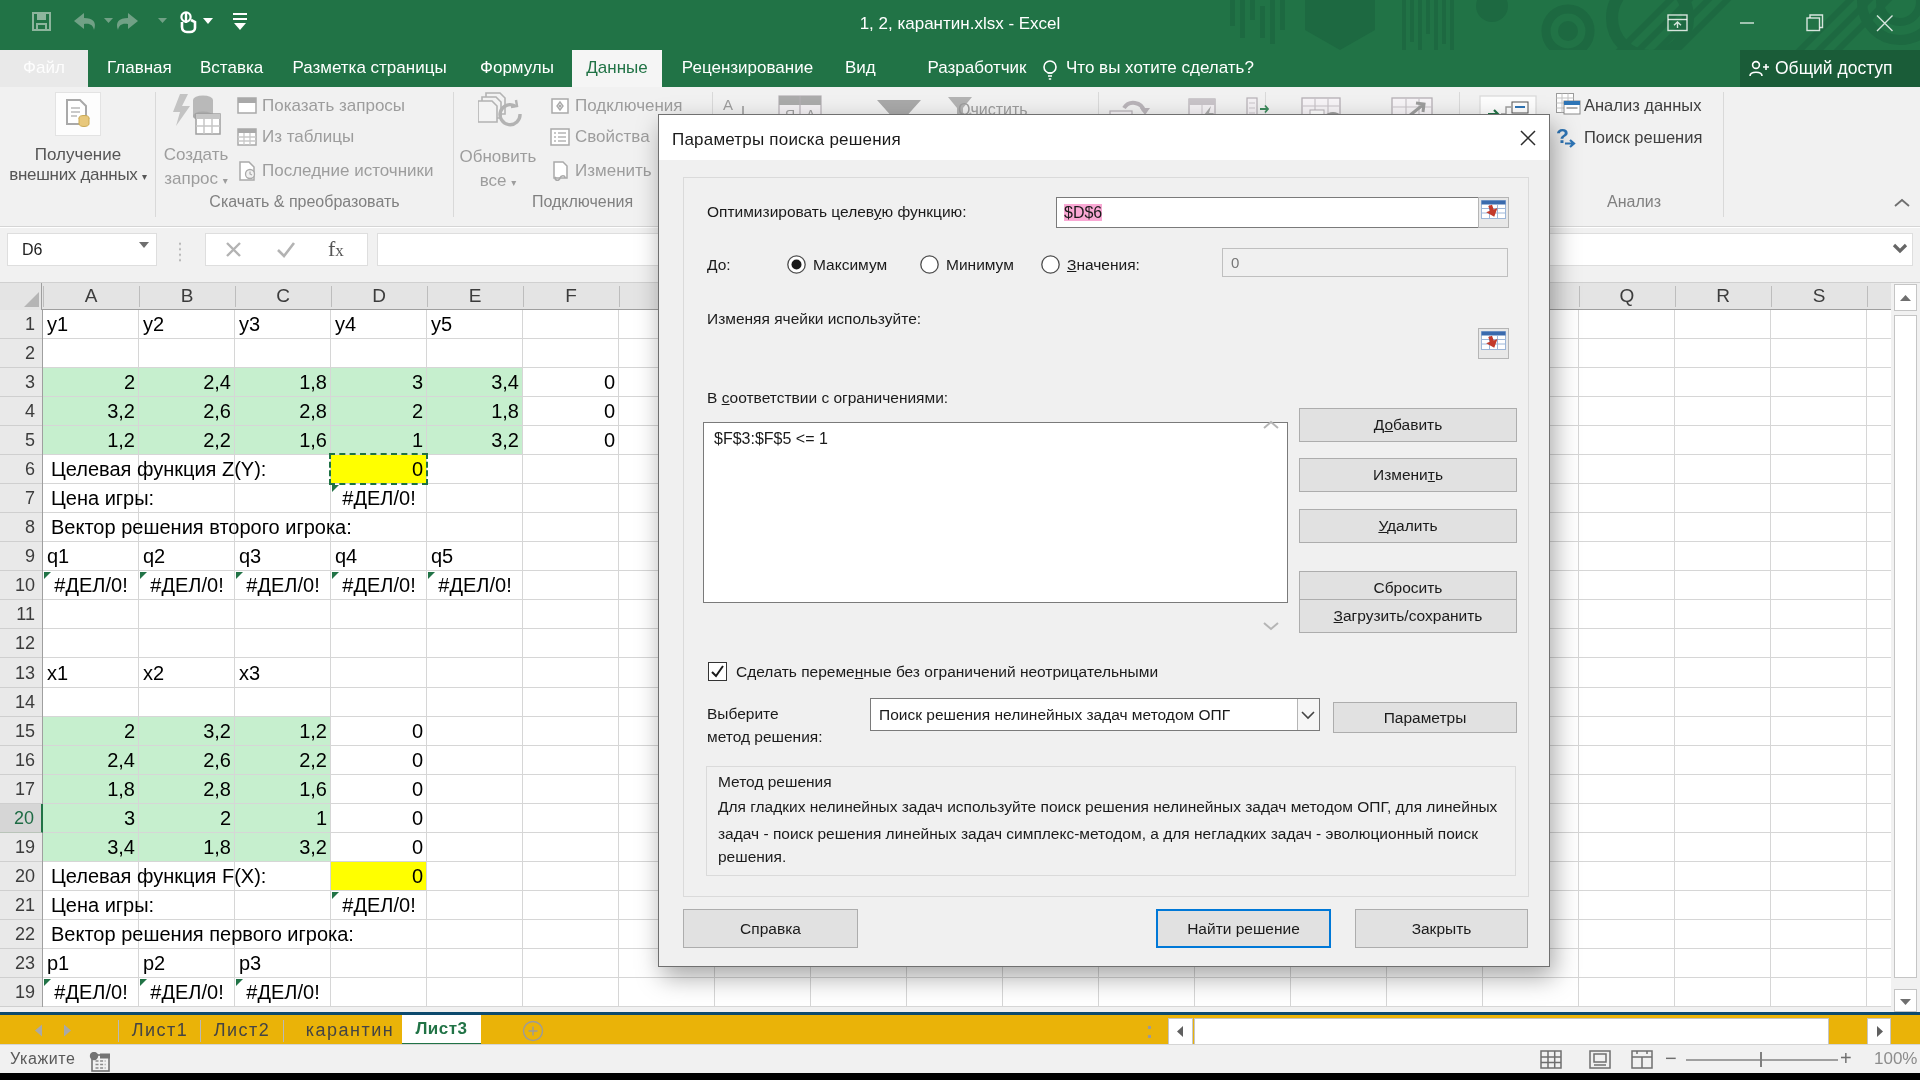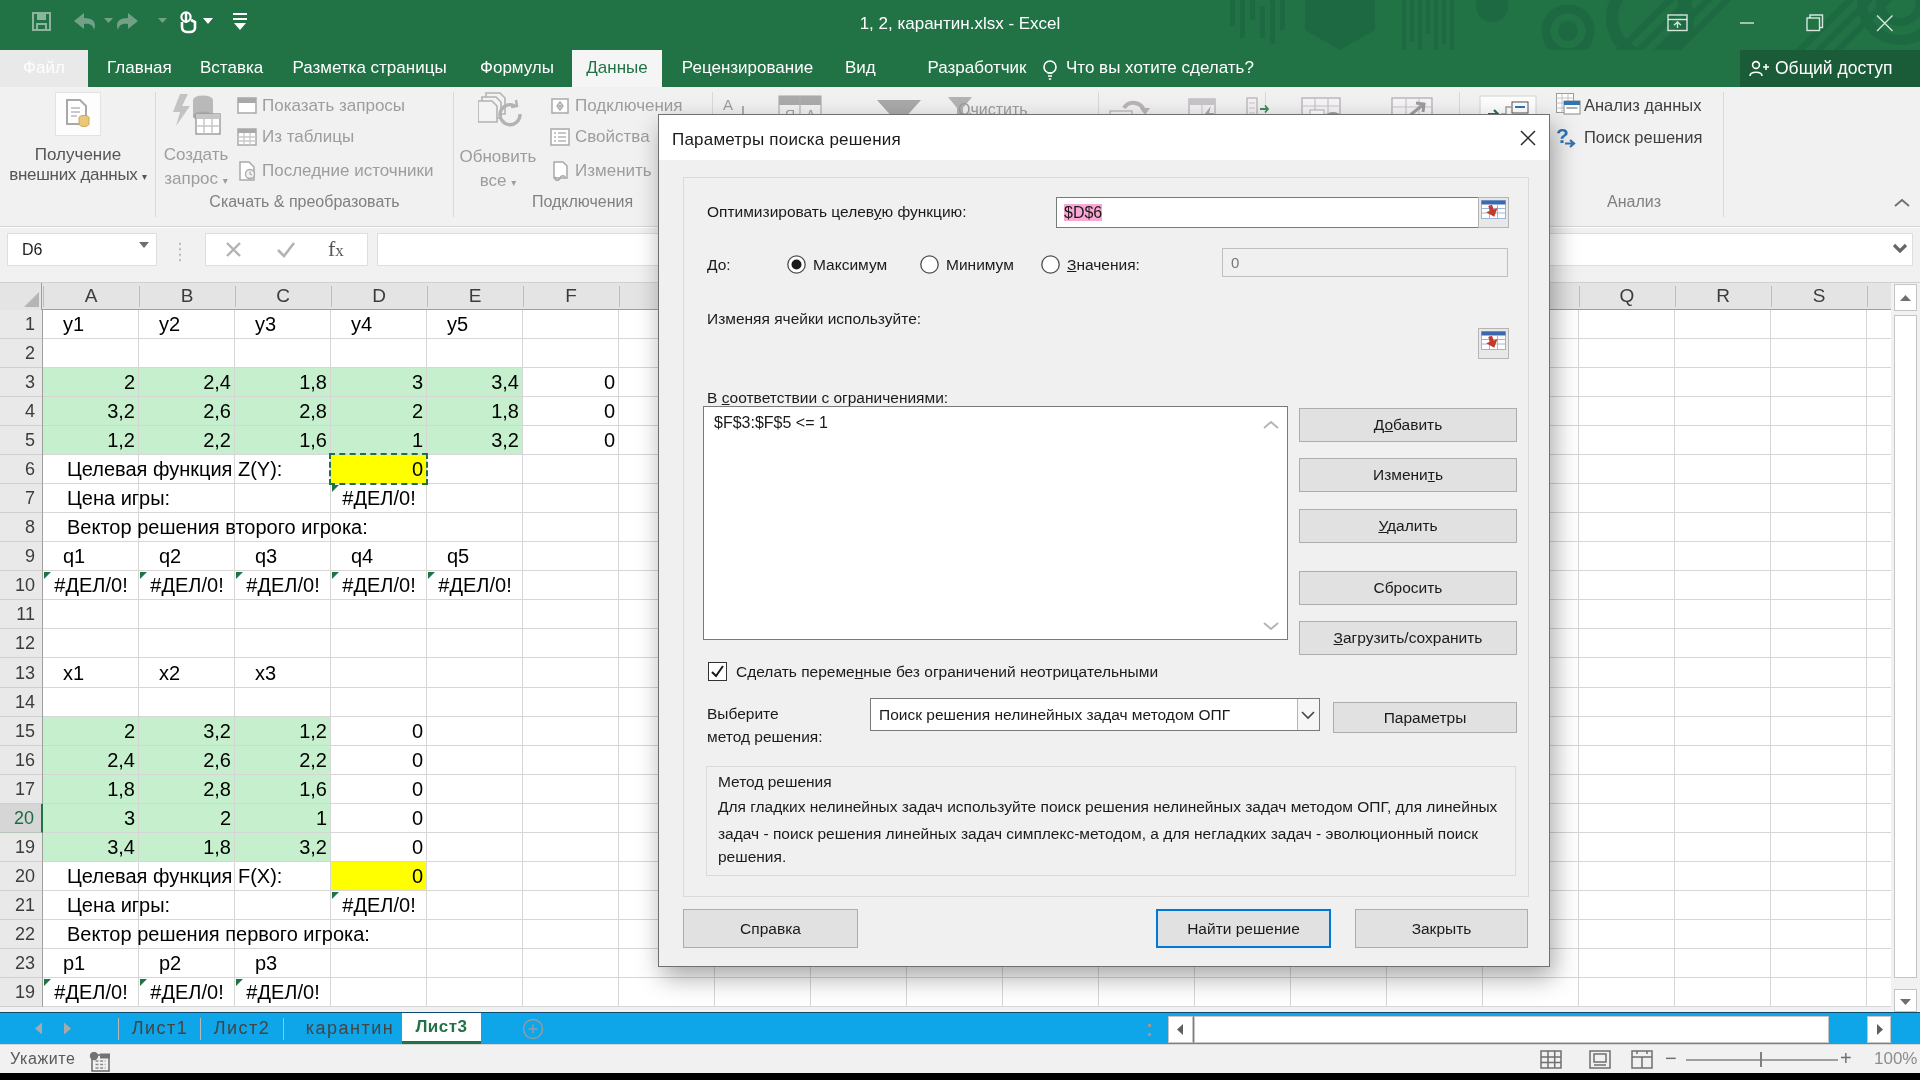--- a/index.html
+++ b/index.html
@@ -1,20 +1,20 @@
 <!DOCTYPE html>
 <html><head><meta charset="utf-8"><style>
 * { margin:0; padding:0; box-sizing:border-box; }
 html,body { width:1920px; height:1080px; overflow:hidden; font-family:"Liberation Sans", sans-serif; }
 body { position:relative; background:#fff; }
 .abs { position:absolute; }
 .tabtxt { color:#fff; font-size:17px; }
 .cell { position:absolute; font-size:20px; color:#000; line-height:29px; height:29px; white-space:nowrap; }
 .num { text-align:right; padding-right:4px; }
-.lbl { padding-left:20px; }
+.lbl { padding-left:4px; }
 .ctr { text-align:center; }
 .rowhdr { position:absolute; left:0; width:42px; text-align:right; padding-right:7px; font-size:18px; color:#3c3c3c; line-height:29px; height:29px; }
 .colhdr { position:absolute; top:0px; height:27px; text-align:center; font-size:19px; color:#3c3c3c; line-height:26px; }
 .btn { position:absolute; background:#e1e1e1; border:1px solid #adadad; font-size:15.5px; color:#1a1a1a; text-align:center; }
 .fld { position:absolute; background:#fff; border:1px solid #7a7a7a; font-size:16px; color:#1a1a1a; }
 .dlbl { position:absolute; font-size:15.5px; color:#1a1a1a; white-space:nowrap; }
 .tri { position:absolute; width:0; height:0; box-sizing:content-box; border-top:7px solid #217346; border-right:7px solid transparent; }
 .gicon { position:absolute; }
 .glbl { position:absolute; font-size:17px; color:#9d9d9d; white-space:nowrap; }
 .galbl { position:absolute; font-size:16px; color:#808080; white-space:nowrap; }
@@ -470,21 +470,21 @@
 <div class="abs" style="left:1892px;top:283px;width:28px;height:729px;background:#f1f1f1"></div>
 <div class="abs" style="left:1894px;top:284px;width:23px;height:27px;background:#fff;border:1px solid #c5c5c5"></div>
 <svg class="abs" style="left:1898px;top:292px" width="15" height="12" viewBox="0 0 15 12">
     <path d="M 2 9 l 5.5 -6 l 5.5 6 z" fill="#6f6f6f"></path>
   </svg>
 <div class="abs" style="left:1894px;top:315px;width:23px;height:663px;background:#fff;border:1px solid #c5c5c5"></div>
 <div class="abs" style="left:1894px;top:989px;width:23px;height:23px;background:#fff;border:1px solid #c5c5c5"></div>
 <svg class="abs" style="left:1898px;top:996px" width="15" height="12" viewBox="0 0 15 12">
     <path d="M 2 3 l 5.5 6 l 5.5 -6 z" fill="#6f6f6f"></path>
   </svg>
-<div class="abs" style="left:0;top:1012px;width:1920px;height:32px;background:#0ea5e9;border-top:1px solid #0c4a6e">
+<div class="abs" style="left:0;top:1012px;width:1920px;height:32px;background:#eab308;border-top:3px solid #0c4a6e">
 <svg class="abs" style="left:33px;top:8px" width="40" height="15" viewBox="0 0 40 15">
       <path d="M 9 1.5 l -7 6 l 7 6 z" fill="#a9a9a9"></path>
       <path d="M 31 1.5 l 7 6 l -7 6 z" fill="#a9a9a9"></path>
     </svg>
 <div class="abs" style="left:118px;top:5px;width:1px;height:22px;background:#b9b9b9"></div>
 <div class="abs" style="left:200px;top:5px;width:1px;height:22px;background:#b9b9b9"></div>
 <div class="abs" style="left:283px;top:5px;width:1px;height:22px;background:#b9b9b9"></div>
 <div class="abs" style="left:90px;top:0;width:140px;height:32px;color:#444;font-size:18px;letter-spacing:1.5px;text-align:center;line-height:30px">Лист1</div>
 <div class="abs" style="left:172px;top:0;width:140px;height:32px;color:#444;font-size:18px;letter-spacing:1.5px;text-align:center;line-height:30px">Лист2</div>
 <div class="abs" style="left:280px;top:0;width:140px;height:32px;color:#444;font-size:18px;letter-spacing:1.5px;text-align:center;line-height:30px">карантин</div>
@@ -561,32 +561,32 @@
 <div class="dlbl" style="left:408px;top:141px"><u>З</u>начения:</div>
 <div class="abs" style="left:563px;top:133px;width:286px;height:29px;background:#f0f0f0;border:1px solid #bfbfbf;font-size:15px;color:#777;line-height:27px;padding-left:8px">0</div>
 <div class="dlbl" style="left:48px;top:195px">Изменяя ячейки используйте:</div>
 <div class="abs" style="left:819px;top:213px;width:31px;height:31px;background:#e8e8e8;border:1px solid #b5b5b5;padding:2px 2px"><svg width="25" height="19" viewBox="0 0 25 19">
 <rect x="0.5" y="0.5" width="24" height="18" fill="#fff" stroke="#9db6d8"></rect>
 <rect x="0.5" y="0.5" width="24" height="4" fill="#3a6aad"></rect>
 <path d="M 0.5 8.5 h 24 M 0.5 13 h 24 M 8.5 4.5 v 14 M 16.5 4.5 v 14" stroke="#9db6d8" stroke-width="1"></path>
 <path d="M 17 4 l -6 7 h 4 l 0 5 l 4 0 l 0 -5 h 4 z" fill="#c33a2b" transform="rotate(160,14,10)"></path>
 </svg></div>
 <div class="dlbl" style="left:48px;top:274px">В <u>с</u>оответствии с ограничениями:</div>
-<div class="fld" style="left:44px;top:291px;width:585px;height:234px;line-height:22px;padding:5px 7px 0 10px">$F$3:$F$5 &lt;= 1</div>
+<div class="fld" style="left:44px;top:307px;width:585px;height:181px;line-height:22px;padding:5px 7px 0 10px">$F$3:$F$5 &lt;= 1</div>
 <svg class="abs" style="left:603px;top:303px" width="18" height="14" viewBox="0 0 18 14">
       <path d="M 2 10 l 7 -6 l 7 6" stroke="#b5b5b5" stroke-width="2" fill="none"></path>
     </svg>
 <svg class="abs" style="left:603px;top:504px" width="18" height="14" viewBox="0 0 18 14">
       <path d="M 2 4 l 7 6 l 7 -6" stroke="#b5b5b5" stroke-width="2" fill="none"></path>
     </svg>
 <div class="btn" style="left:640px;top:293px;width:218px;height:34px;line-height:32px">Д<u>о</u>бавить</div>
 <div class="btn" style="left:640px;top:343px;width:218px;height:34px;line-height:32px">Измени<u>т</u>ь</div>
 <div class="btn" style="left:640px;top:394px;width:218px;height:34px;line-height:32px"><u>У</u>далить</div>
 <div class="btn" style="left:640px;top:456px;width:218px;height:34px;line-height:32px">Сбросить</div>
-<div class="btn" style="left:640px;top:506px;width:218px;height:34px;line-height:32px"><u>З</u>агрузить/сохранить</div>
+<div class="btn" style="left:640px;top:484px;width:218px;height:34px;line-height:32px"><u>З</u>агрузить/сохранить</div>
 <div class="abs" style="left:49px;top:547px;width:19px;height:19px;background:#fff;border:1.4px solid #333"></div>
 <svg class="abs" style="left:51px;top:549px" width="15" height="15" viewBox="0 0 15 15">
       <path d="M 2 8 l 4 4 L 13 2" stroke="#1a1a1a" stroke-width="2" fill="none"></path>
     </svg>
 <div class="dlbl" style="left:77px;top:548px">Сделать переме<u>н</u>ные без ограничений неотрицательными</div>
 <div class="dlbl" style="left:48px;top:590px">Выберите</div>
 <div class="dlbl" style="left:48px;top:613px">метод решения:</div>
 <div class="fld" style="left:211px;top:583px;width:450px;height:33px;line-height:31px;padding-left:8px;font-size:15.5px">Поиск решения нелинейных задач методом ОПГ</div>
 <div class="abs" style="left:638px;top:584px;width:22px;height:31px;background:#f6f6f6;border-left:1px solid #b5b5b5"></div>
 <svg class="abs" style="left:641px;top:594px" width="16" height="12" viewBox="0 0 16 12">

